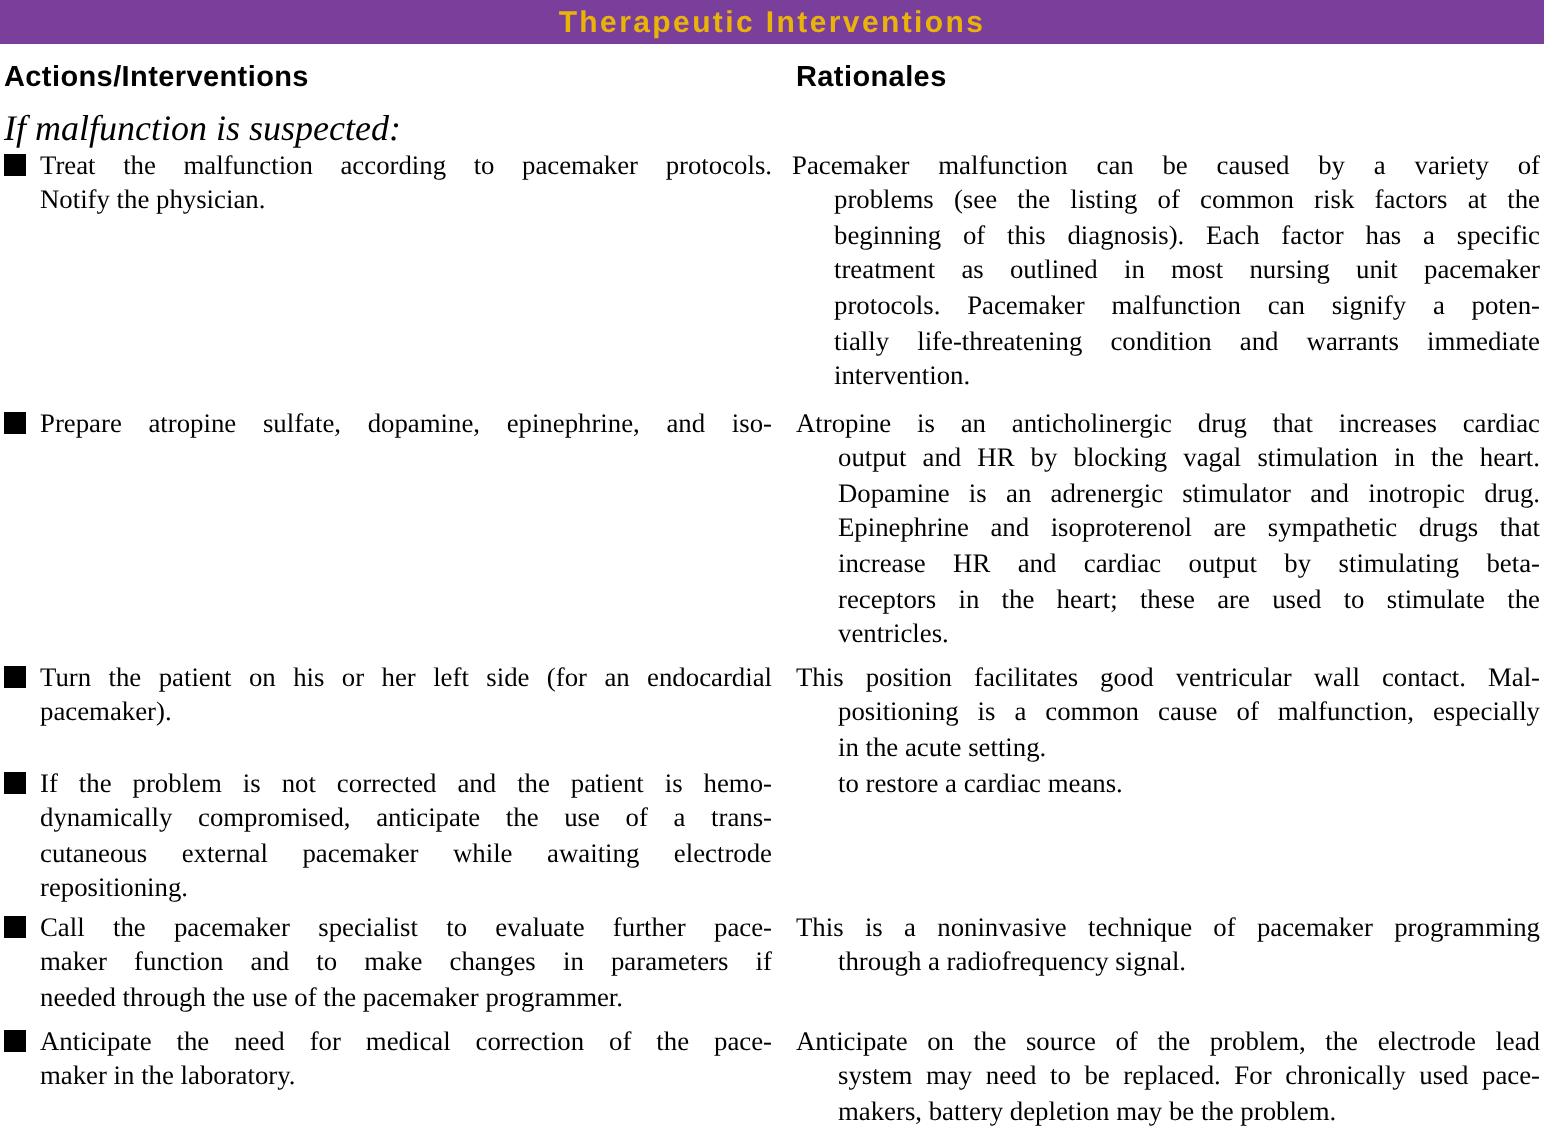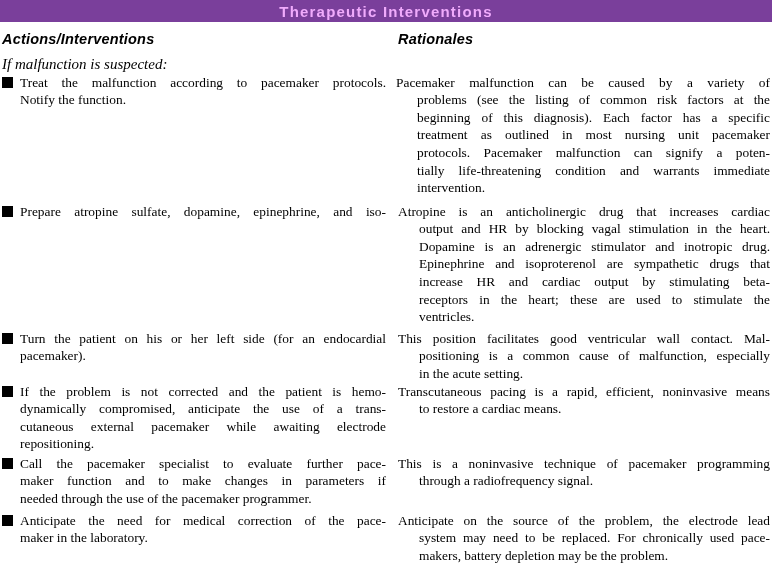--- a/index.html
+++ b/index.html
@@ -19,74 +19,74 @@
     font-family:"Liberation Sans", sans-serif;
     font-weight:bold;font-size:15px;letter-spacing:1.2px;
   }
   .main{padding:0 2px;}
   .colheads{
     display:grid;grid-template-columns:384px 1fr;column-gap:12px;
     margin-top:9px;margin-bottom:9px;
   }
   .colheads .colhead{
     font-family:"Liberation Sans", sans-serif;
-    font-weight:bold;font-size:14.5px;letter-spacing:0.2px;font-style:italic;
+    font-weight:bold;font-size:14.5px;letter-spacing:0.2px;
   }
   #rows{font-size:13.4px;line-height:17.6px;}
   .trow{
     display:grid;grid-template-columns:384px 1fr;column-gap:12px;
     align-items:start;
   }
   #rows .trow:nth-child(2){min-height:129px;gap:10px;}
   #rows .trow:nth-child(3){min-height:127px;}
   #rows .trow:nth-child(4){min-height:53px;}
   #rows .trow:nth-child(5){min-height:72px;}
   #rows .trow:nth-child(6){min-height:57px;}
   .intro{
     font-style:italic;
-    font-size:15px;
+    font-size:18px;
   }
   .action{position:relative;padding-left:18px;}
   .action .sq{
     position:absolute;left:0;top:3px;
     width:11px;height:11px;background:#000;display:inline-block;
   }
   .ln{
     text-align:justify;
     text-align-last:justify;
     white-space:normal;
   }
   .ln.last{text-align-last:left;}
   .ln.cont{padding-left:21px;}
 </style>
 </head>
 <body>
 
 <div class="title-bar" style="background: rgb(122, 63, 155);">
-  <span class="title" style="color: #f0abfc; text-align: center;">Therapeutic Interventions</span>
+  <span class="title" style="color: #eab308; text-align: center;">Therapeutic Interventions</span>
 </div>
 
 <div class="main">
   <div class="colheads">
     <div class="colhead">Actions/Interventions</div>
     <div class="colhead">Rationales</div>
   </div>
 
   <div id="rows">
     <div class="trow">
       <div class="intro">If malfunction is suspected:</div>
       <div></div>
     </div>
 
   <div class="trow">
         <div class="cell action">
           <div class="sq" style="background: rgb(0, 0, 0);"></div>
           <div class="lines">
             <div class="ln">Treat the malfunction according to pacemaker protocols.</div>
-            <div class="ln last">Notify the function.</div>
+            <div class="ln last">Notify the physician.</div>
           </div>
         </div>
         <div class="cell rationale">
           <div class="ln">Pacemaker malfunction can be caused by a variety of</div>
           <div class="ln cont">problems (see the listing of common risk factors at the</div>
           <div class="ln cont">beginning of this diagnosis). Each factor has a specific</div>
           <div class="ln cont">treatment as outlined in most nursing unit pacemaker</div>
           <div class="ln cont">protocols. Pacemaker malfunction can signify a poten-</div>
           <div class="ln cont">tially life-threatening condition and warrants immediate</div>
           <div class="ln cont last">intervention.</div>
@@ -127,21 +127,20 @@
         <div class="cell action">
           <div class="sq" style="background: rgb(0, 0, 0);"></div>
           <div class="lines">
             <div class="ln">If the problem is not corrected and the patient is hemo-</div>
             <div class="ln">dynamically compromised, anticipate the use of a trans-</div>
             <div class="ln">cutaneous external pacemaker while awaiting electrode</div>
             <div class="ln last">repositioning.</div>
           </div>
         </div>
         <div class="cell rationale">
-          <div class="ln">Transcutaneous pacing is a rapid, efficient, noninvasive means</div>
           <div class="ln cont last">to restore a cardiac means.</div>
         </div>
       </div>
       <div class="trow">
         <div class="cell action">
           <div class="sq" style="background: rgb(0, 0, 0);"></div>
           <div class="lines">
             <div class="ln">Call the pacemaker specialist to evaluate further pace-</div>
             <div class="ln">maker function and to make changes in parameters if</div>
             <div class="ln last">needed through the use of the pacemaker programmer.</div>

